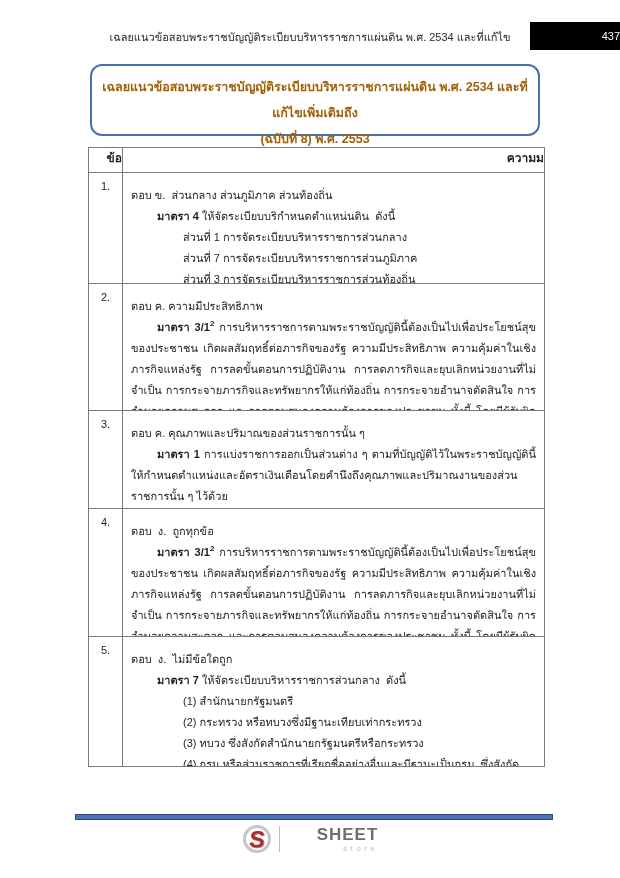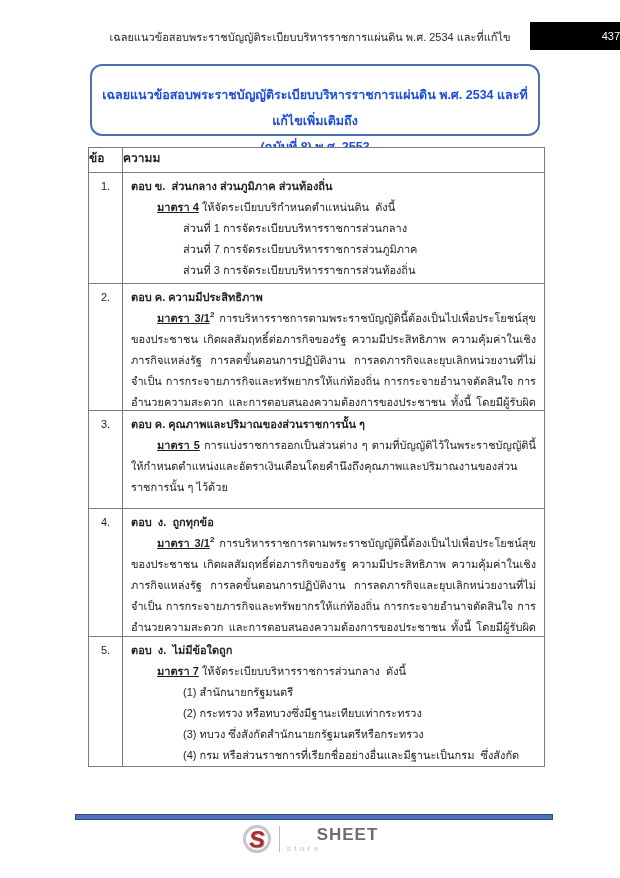--- a/index.html
+++ b/index.html
@@ -22,48 +22,48 @@
     position:absolute; top:22px; right:0; width:90px; height:28px;
     background:#000000; color:#ffffff;
     display:flex; align-items:center; justify-content:flex-end;
     font-size:11px;
   }
 
   
   .title-box {
     position:absolute; top:64px; left:90px; width:450px; height:72px;
     border:2.5px solid #4a71ad; border-radius:12px;
-    padding-top:16px;
+    padding-top:8px;
     text-align:center; font-weight:bold; font-size:12.5px; line-height:26px;
-    color:#1d4ed8;
+    color:#a16207;
   }
 
   
   table.answers-table {
     position:absolute; top:147px; left:88px; width:457px;
     border-collapse:collapse; table-layout:fixed;
     font-size:11px; color:#1f1f1f;
   }
   table.answers-table th, table.answers-table td {
     border:1px solid #7a7a7a; padding:0; vertical-align:top;
   }
   col.c-no  { width:34px; }
   th.hdr {
     height:25px; font-weight:600; font-size:12px;
-    text-align:left; vertical-align:middle; background:#ffffff;
+    text-align:right; vertical-align:middle; background:#ffffff;
   }
   .cell { overflow:hidden; padding:3px 8px 0 8px; line-height:21px; }
   .no-cell .cell { text-align:center; padding:3px 2px 0 2px; }
   .h-r1 { height:110px; } .h-r2 { height:126px; } .h-r3 { height:97px; }
   .h-r4 { height:127px; } .h-r5 { height:129px; }
-  .ans-line   { font-weight:bold; white-space:pre-wrap; }
+  .ans-line   { font-weight:normal; white-space:pre-wrap;margin-top:9px; }
   .clause-line{ padding-left:26px; white-space:pre-wrap; }
   .sub-line   { padding-left:52px; white-space:pre-wrap; }
   .para       { text-align:justify; text-indent:26px; }
-  .b          { font-weight:bold;text-decoration:underline; }
+  .b          { font-weight:bold; }
   sup.fn      { font-size:8px; font-weight:bold; line-height:0; }
 
   
   .footer-rule {
     position:absolute; top:814px; left:75px; width:478px; height:6px;
     background:#4a72b4; border:1px solid #2e4d7c;
   }
   .brand {
     position:absolute; top:824px; left:0; width:620px;
     display:flex; align-items:center; justify-content:center; gap:7px;
@@ -78,21 +78,21 @@
   .brand-s {
     position:absolute; inset:0;
     display:flex; align-items:center; justify-content:center;
     font-size:23px; font-weight:800; color:#b5282e;
     text-shadow:1px 1px 0 #8e8e8e;
     transform:skewX(-6deg);
   }
   .brand-divider { width:1px; height:26px; background:#bdbdbd; flex:0 0 auto; }
   .brand-text { display:flex; flex-direction:column; line-height:1; }
   .brand-name { font-size:17px; font-weight:bold; color:#6e6e6e; letter-spacing:1px;margin-left:30px; }
-  .brand-sub  { font-size:8px; color:#c0bfbf; letter-spacing:3.5px; margin-top:2px; }
+  .brand-sub  { font-size:8px; color:#c0bfbf; letter-spacing:3.5px; margin-top:2px;text-align:right; }
 </style>
 </head>
 <body>
 
 <div class="page">
 
   <div class="running-header">
     <span>เฉลยแนวข้อสอบพระราชบัญญัติระเบียบบริหารราชการแผ่นดิน พ.ศ. 2534 และที่แก้ไข</span>
   </div>
 
@@ -145,21 +145,21 @@
         </td>
       </tr>
 
       <tr>
         <td class="no-cell">
             <div class="cell h-r3">3.</div>
           </td>
         <td>
           <div class="cell h-r3">
             <div class="ans-line">ตอบ ค. คุณภาพและปริมาณของส่วนราชการนั้น ๆ</div>
-            <div class="para"><span class="b">มาตรา 5</span> <span>การแบ่งราชการออกเป็นส่วนต่าง ๆ ตามที่บัญญัติไว้ในพระราชบัญญัตินี้ให้กำหนดตำแหน่งและอัตราเงินเดือนโดยคำนึงถึงคุณภาพและปริมาณงานของส่วนราชการนั้น ๆ ไว้ด้วย</span></div>
+            <div class="para"><span class="b">มาตรา 1</span> <span>การแบ่งราชการออกเป็นส่วนต่าง ๆ ตามที่บัญญัติไว้ในพระราชบัญญัตินี้ให้กำหนดตำแหน่งและอัตราเงินเดือนโดยคำนึงถึงคุณภาพและปริมาณงานของส่วนราชการนั้น ๆ ไว้ด้วย</span></div>
           </div>
         </td>
       </tr>
 
       <tr>
         <td class="no-cell">
             <div class="cell h-r4">4.</div>
           </td>
         <td>
           <div class="cell h-r4">

